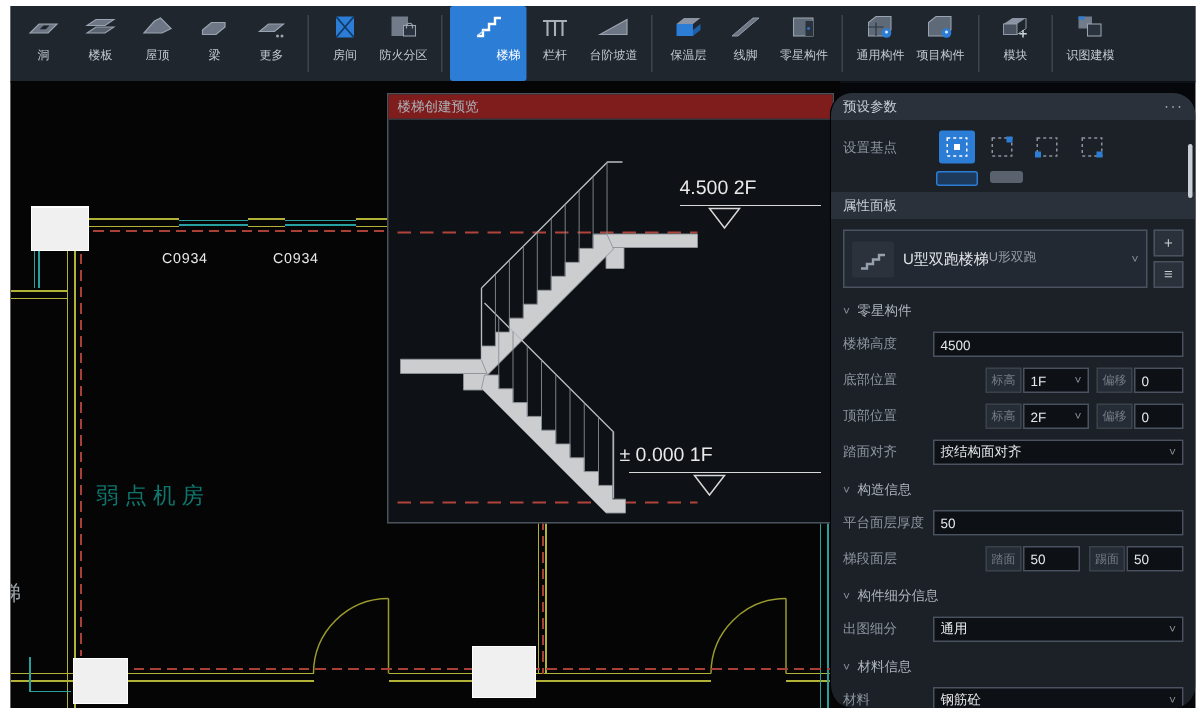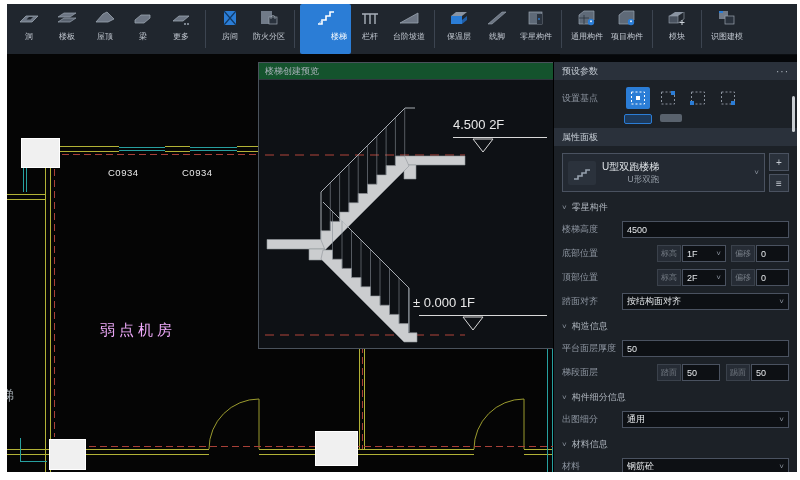--- a/index.html
+++ b/index.html
@@ -15,34 +15,34 @@
   .tbtn{display:flex;flex-direction:column;align-items:center;justify-content:flex-start;
         padding:3px 4px 2px 4px;min-width:30px;border-radius:2px;cursor:default;}
   .tbtn .ticon{height:22px;display:flex;align-items:center;justify-content:center;}
   .tbtn .tlabel{font-size:8px;color:#c3c9d2;margin-top:2px;white-space:nowrap;}
   .tbtn.selected{background:#2b7dd6;}
   .tbtn.selected .tlabel{color:#ffffff;margin-left:27px;}
 
   
   .canvas{position:absolute;left:0;top:50px;width:553px;height:418px;background:#050505;overflow:hidden;}
   .cad-text{position:absolute;color:#e8e8e8;font-size:9.5px;letter-spacing:0.5px;}
-  .room-text{position:absolute;color:#f0abfc;font-size:15px;letter-spacing:4px;margin-left:36px;}
+  .room-text{position:absolute;color:#0f766e;font-size:15px;letter-spacing:4px;}
   .edge-text{position:absolute;color:#9aa2a8;font-size:14px;}
 
   
   .popup{position:absolute;left:251px;top:58px;width:298px;height:287px;background:#0e1115;
          border:1px solid #4a525c;box-sizing:border-box;}
-  .popup-title{height:16px;background:#14532d;border-bottom:1px solid #30363e;display:flex;align-items:center;
+  .popup-title{height:16px;background:#7f1d1d;border-bottom:1px solid #30363e;display:flex;align-items:center;
                padding:0 6px;font-size:9px;color:#aab2ba;}
   .popup-body{position:relative;width:100%;height:269px;}
   .lvl-text{position:absolute;color:#e9e9e9;font-size:13px;white-space:nowrap;}
 
   
   .panel{position:absolute;left:546px;top:58px;width:244px;height:410px;background:#1c2127;
-         border-left:1px solid #000;box-sizing:border-box;overflow:hidden;}
+         border-left:1px solid #000;box-sizing:border-box;overflow:hidden;border-radius:15px;}
   .sec-h{height:18px;background:#2a313b;display:flex;align-items:center;padding:0 8px;
          font-size:9px;color:#c8cfd7;}
   .sec-h .more{margin-left:auto;color:#aeb6bf;letter-spacing:1px;font-size:10px;}
   .row{display:flex;align-items:center;padding:4px 8px 3px 8px;}
   .lbl{width:60px;flex:none;font-size:9px;color:#8d95a0;}
   .inp{flex:1;background:#0d1014;border:1px solid #4a5260;height:15px;font-size:9px;color:#e6e9ec;
        display:flex;align-items:center;padding:0 4px;min-width:0;}
   .chip{flex:none;font-size:8px;color:#747b84;background:#262c35;border:1px solid #3a414b;height:15px;
         padding:0 3px;display:flex;align-items:center;margin-right:1px;margin-left:35px;}
   .chev{margin-left:auto;color:#8b939e;font-size:8px;}
@@ -54,21 +54,21 @@
   .bp-btn.sel{background:#2b7dd6;}
   .pill-row{display:flex;gap:8px;margin:3px 0 4px 70px;}
   .pill{height:8px;border-radius:2px;}
   .pill.p1{width:26px;background:#1d3a5c;border:1px solid #2b7dd6;}
   .pill.p2{width:22px;background:#59626d;}
   .type-wrap{display:flex;margin:7px 8px 2px 8px;gap:4px;}
   .type-box{flex:1;border:1px solid #4a5260;background:#232932;display:flex;align-items:center;
             padding:3px 5px;min-width:0;}
   .type-ic{width:28px;height:24px;background:#2b323c;border-radius:2px;display:flex;align-items:center;
            justify-content:center;margin-right:6px;flex:none;}
-  .type-tx{display:flex;flex-direction:column;min-width:0;text-align:right;}
+  .type-tx{display:flex;flex-direction:row;min-width:0;}
   .type-name{font-size:10px;color:#dfe3e7;white-space:nowrap;}
   .type-sub{font-size:8.5px;color:#939ba5;white-space:nowrap;}
   .type-btns{display:flex;flex-direction:column;gap:3px;}
   .sq-btn{width:18px;height:16px;background:#2a313b;border:1px solid #4a5260;color:#c6ccd3;
           font-size:10px;display:flex;align-items:center;justify-content:center;}
   .scroll-thumb{position:absolute;right:2px;top:34px;width:3px;height:36px;background:#c9ced3;border-radius:2px;}
 </style>
 </head>
 <body>
 

